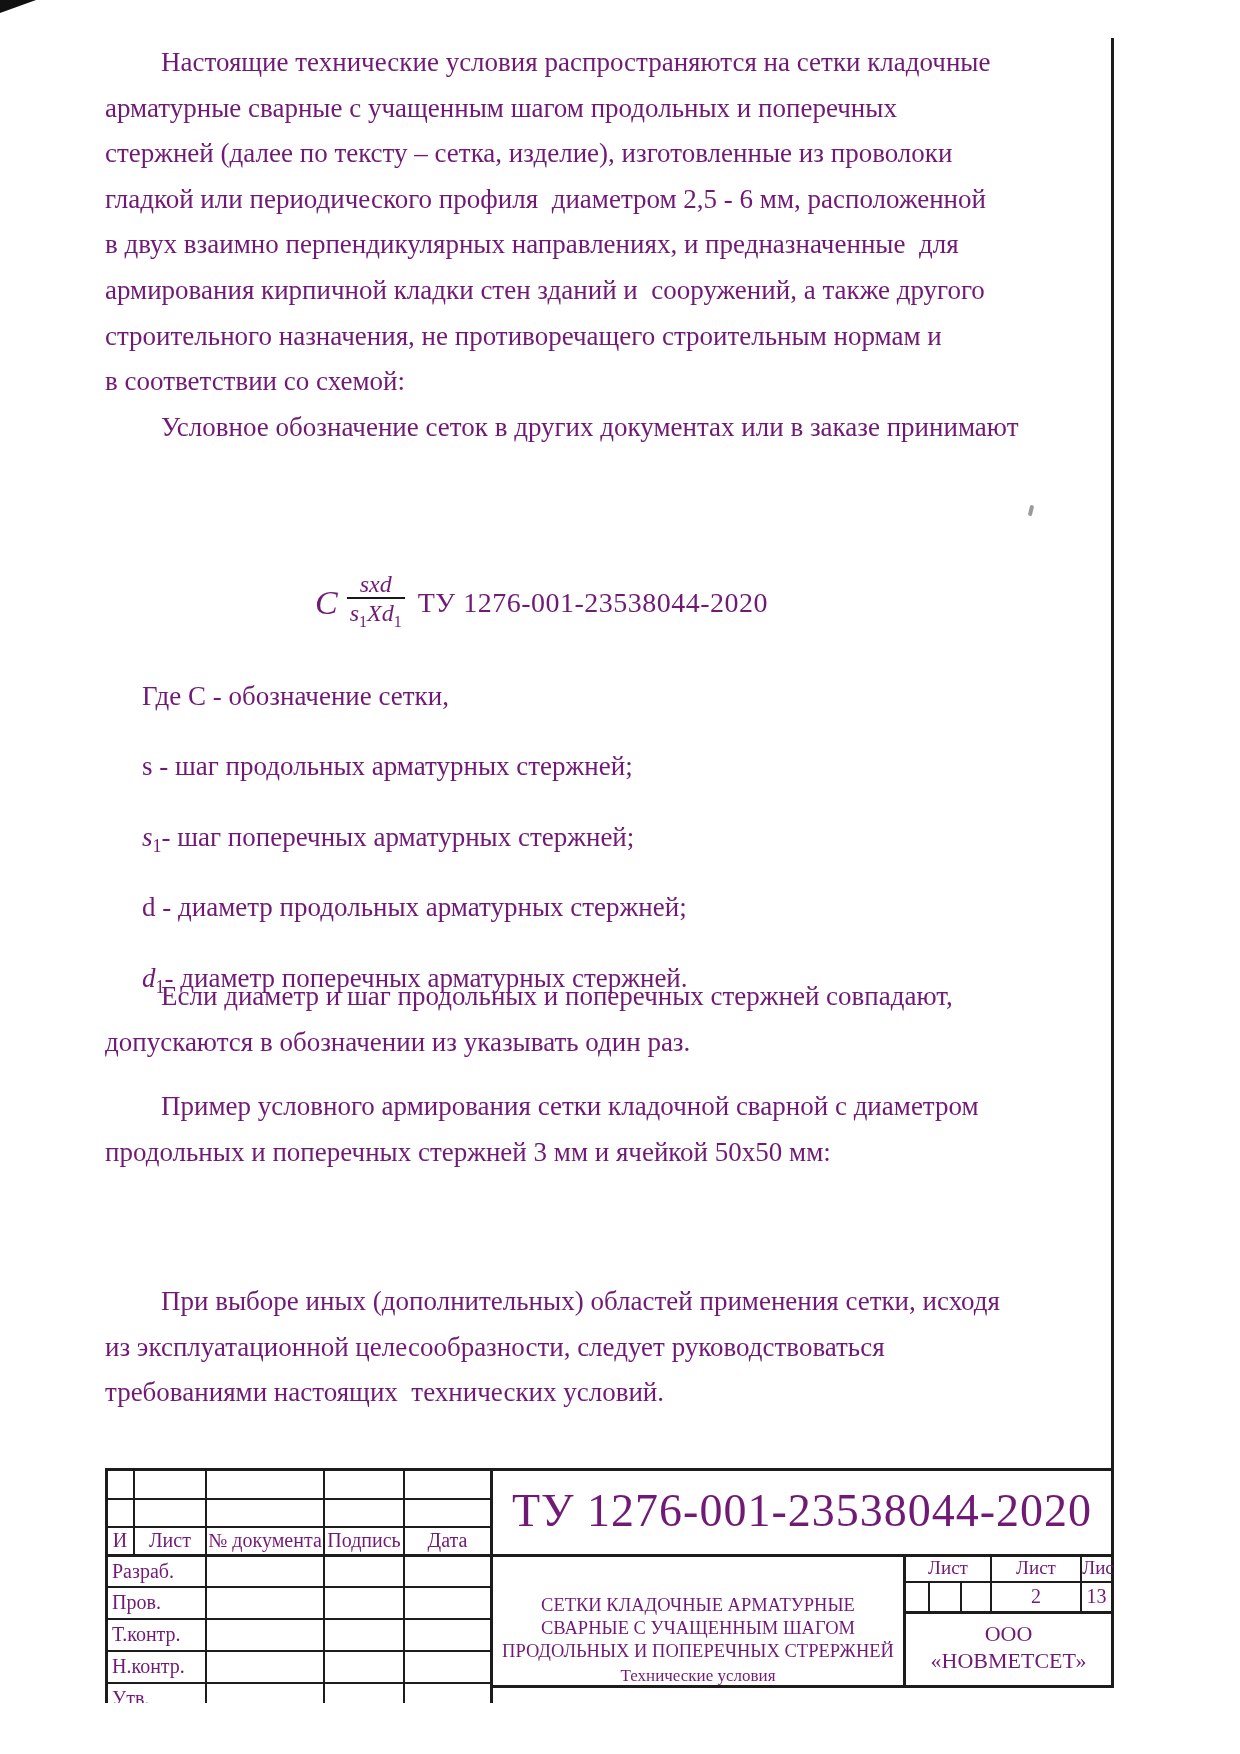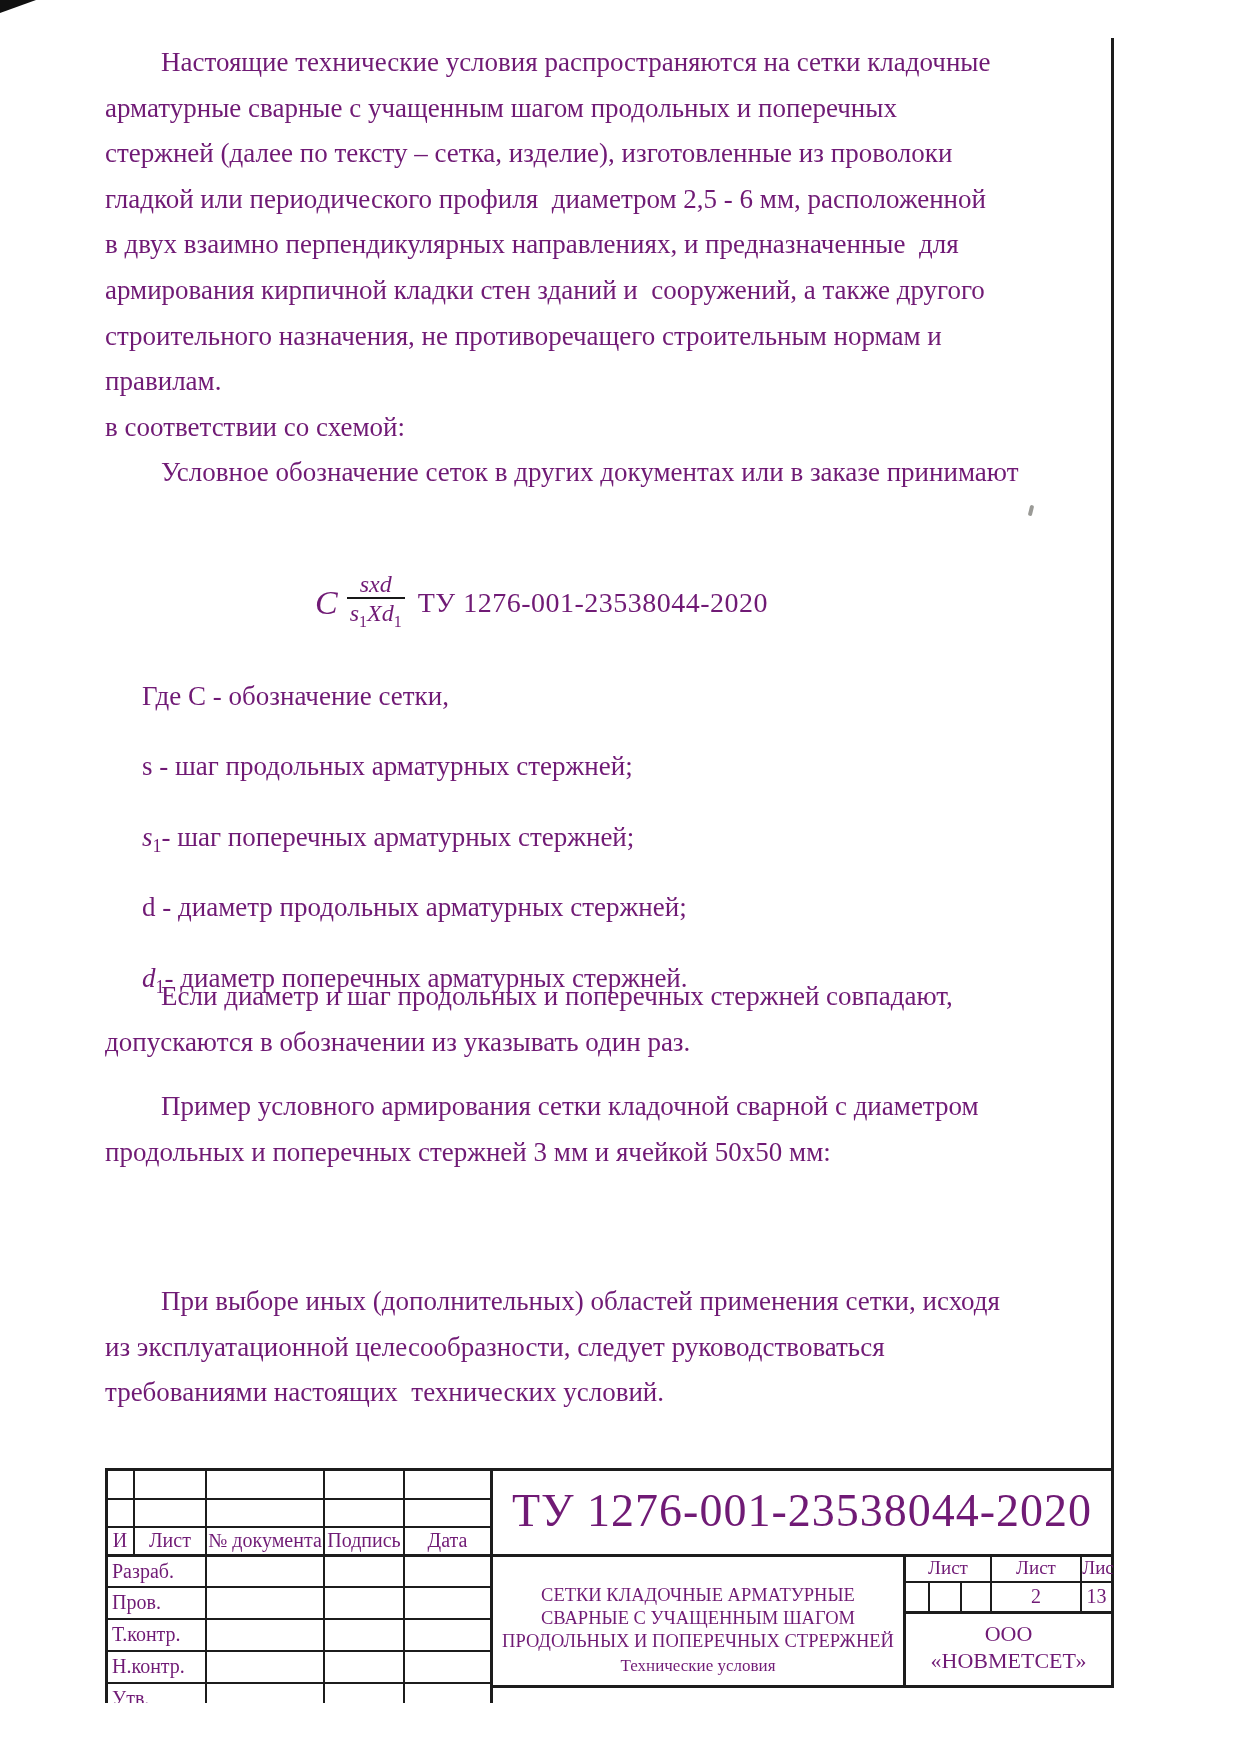--- a/index.html
+++ b/index.html
@@ -32,21 +32,21 @@
   .def-line:nth-child(3) .def-var, .def-line:nth-child(5) .def-var { font-style:italic; }
   
   .example-line { position:absolute; left:148px; top:1222px; font-size:29px; font-weight:bold; font-style:italic; letter-spacing:0.5px; }
   
   .tb { position:absolute; left:105px; top:1468px; width:1009px; height:235px; overflow:hidden; font-family:"Liberation Serif", serif; }
   .tb .hl, .tb .vl { position:absolute; background:#1c1c1c; }
   .tb-cell { position:absolute; text-align:center; overflow:hidden; }
   .tb-label { font-size:20px; }
   .tb-role { position:absolute; left:7px; width:92px; height:30px; line-height:31px; font-size:20px; text-align:left; white-space:nowrap; }
   .tb-doc-number { position:absolute; left:388px; top:3px; width:618px; height:83px; line-height:80px; text-align:center; font-size:46px; letter-spacing:1px; }
-  .tb-name { position:absolute; left:388px; top:89px; width:410px; height:128px; padding-top:27px; box-sizing:border-box; text-align:center; }
+  .tb-name { position:absolute; left:388px; top:89px; width:410px; height:128px; padding-top:37px; box-sizing:border-box; text-align:center; }
   .tb-name .nm { font-size:18.5px; line-height:23px; }
   .tb-name .dt { font-size:17px; line-height:22px; margin-top:2px; }
   .tb-company { position:absolute; left:801px; top:143px; width:205px; height:74px; padding-top:9px; box-sizing:border-box; text-align:center; font-size:22px; line-height:27px; }
 </style>
 </head>
 <body>
 
 <div class="page">
 
   <div class="corner-mark"></div>
@@ -54,21 +54,20 @@
   <div class="speck"></div>
 
   <div class="textblock" style="top:40px; left:105px;">
     <div class="line indent">Настоящие технические условия распространяются на сетки кладочные</div>
     <div class="line">арматурные сварные с учащенным шагом продольных и поперечных</div>
     <div class="line">стержней (далее по тексту – сетка, изделие), изготовленные из проволоки</div>
     <div class="line">гладкой или периодического профиля  диаметром 2,5 - 6 мм, расположенной</div>
     <div class="line">в двух взаимно перпендикулярных направлениях, и предназначенные  для</div>
     <div class="line">армирования кирпичной кладки стен зданий и  сооружений, а также другого</div>
     <div class="line">строительного назначения, не противоречащего строительным нормам и</div>
-    <div class="line">правилам.</div>
     <div class="line">в соответствии со схемой:</div>
     <div class="line indent">Условное обозначение сеток в других документах или в заказе принимают</div>
   </div>
 
   <div class="formula-row">
     <span class="f-c">C</span>
     <span class="frac">
       <span class="num">sxd</span>
       <span class="den"><span>s</span><sub>1</sub><span>Х</span><span>d</span><sub>1</sub></span>
     </span>

